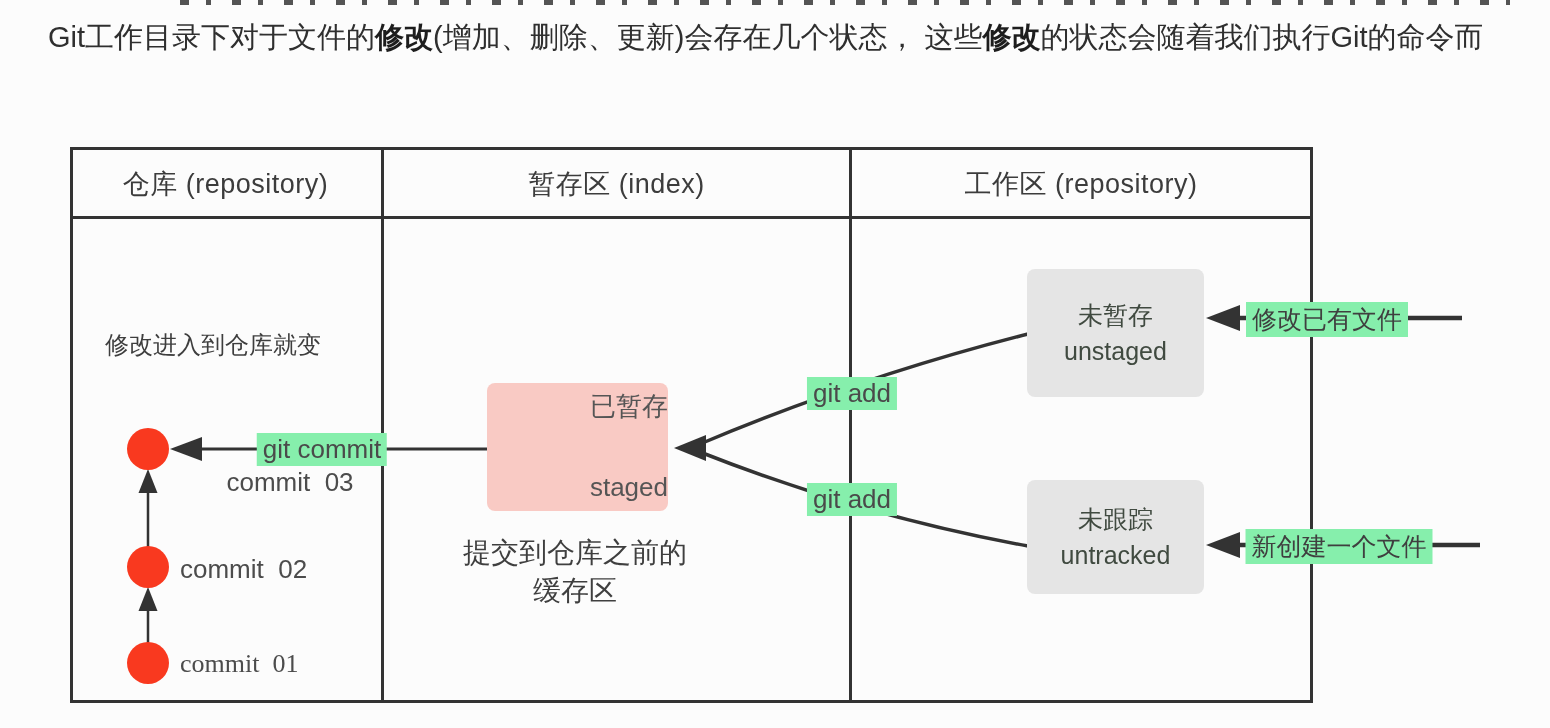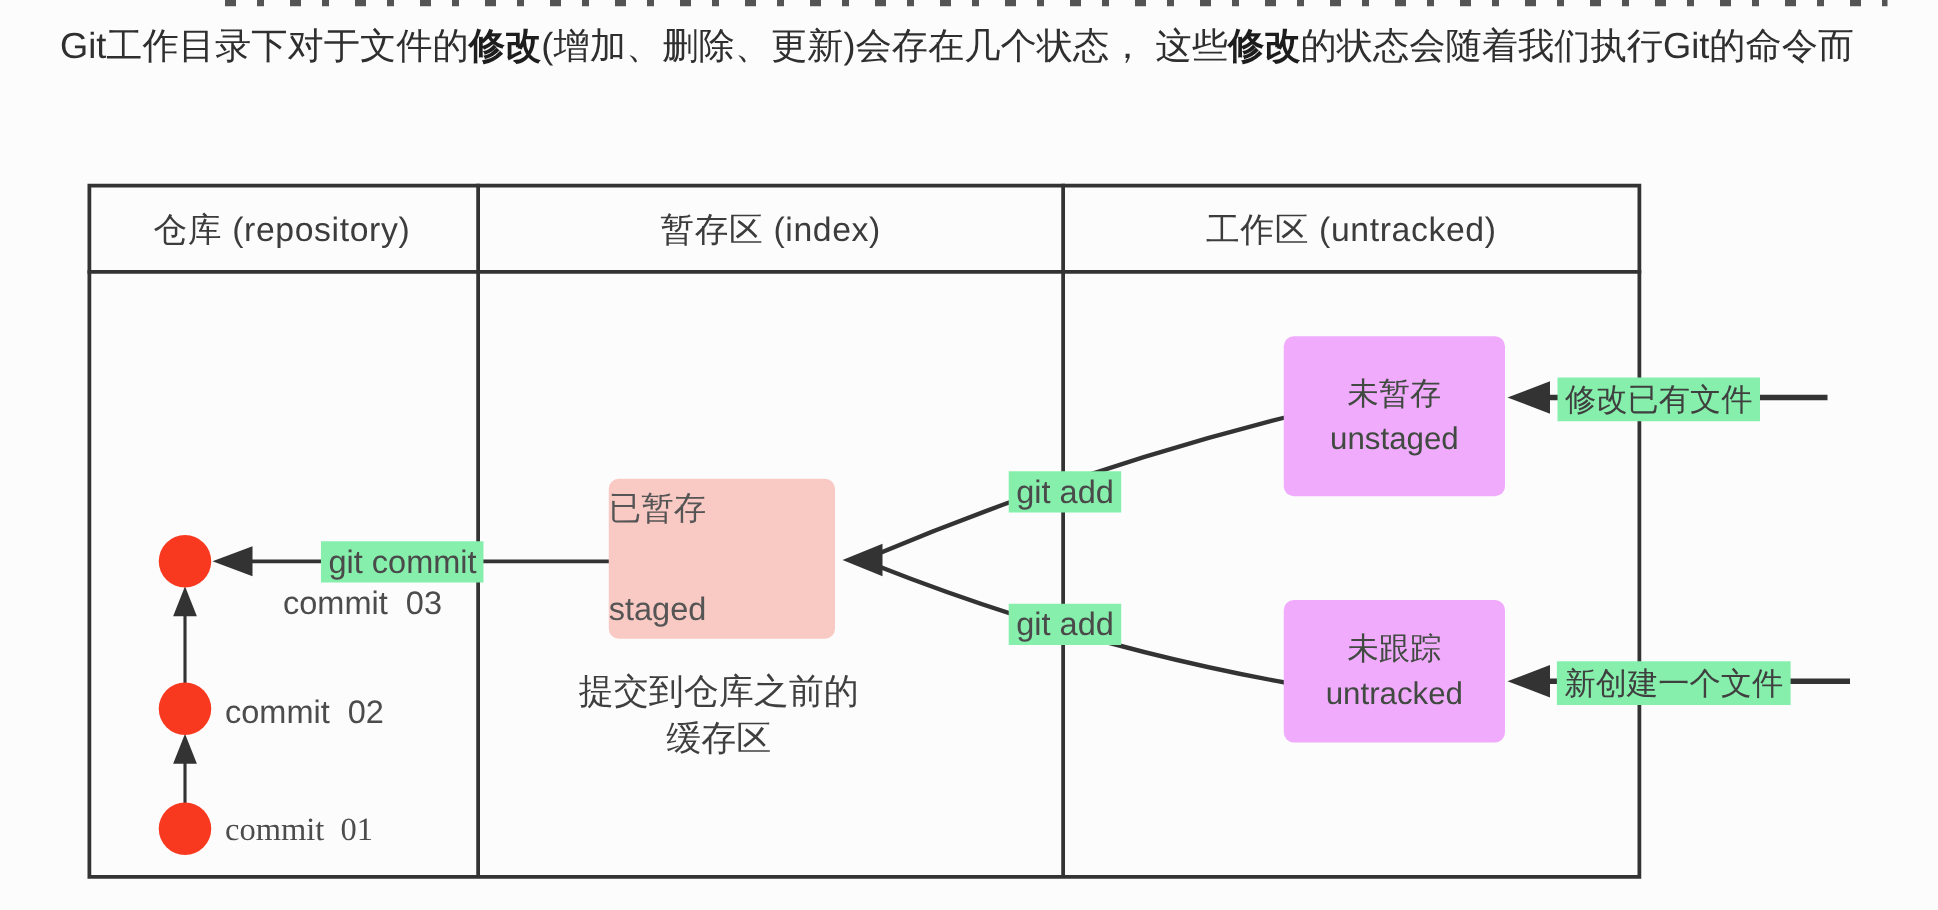--- a/index.html
+++ b/index.html
@@ -36,25 +36,25 @@
     left:80px;top:328px;width:266px;text-align:center;
     font-size:24px;line-height:34px;color:#3e3e3e;
   }
   svg.overlay{position:absolute;left:0;top:0;width:1550px;height:728px;pointer-events:none;}
   .commit-label{
     left:180px;width:220px;font-size:26px;color:#4c4c4c;white-space:pre;
   }
   .cl-03{top:467px;text-align:center;} .cl-02{top:554px;} .cl-01{top:649px;font-family:Liberation Serif, serif;}
   .staged-box{
     left:487px;top:383px;width:181px;height:128px;border-radius:8px;
-    background:#f9cac4;display:flex;flex-direction:column;align-items:flex-start;justify-content:center;
+    background:#f9cac4;display:flex;flex-direction:column;align-items:flex-end;justify-content:center;
     font-size:26px;line-height:37px;color:#555;z-index:3;gap:44px;
   }
   .ws-box{
-    left:1027px;width:177px;border-radius:8px;background:#f0abfc;
+    left:1027px;width:177px;border-radius:8px;background:#e5e5e5;
     display:flex;flex-direction:column;align-items:center;justify-content:center;
     font-size:25px;line-height:36px;color:#404a40;z-index:3;
   }
   .ws-unstaged{top:269px;height:128px;}
   .ws-untracked{top:480px;height:114px;}
   .index-caption{
     left:450px;top:534px;width:250px;text-align:center;
     font-size:28px;color:#3f3f3f;
   }
   .line-label{
@@ -77,23 +77,24 @@
 
 <div>
 
   <div class="abs t-outer z1"></div>
   <div class="abs t-headsep z1"></div>
   <div class="abs t-div1 z1"></div>
   <div class="abs t-div2 z1"></div>
 
   <div class="abs col-header h1">仓库 (repository)</div>
   <div class="abs col-header h2">暂存区 (index)</div>
-  <div class="abs col-header h3">工作区 (untracked)</div>
+  <div class="abs col-header h3">工作区 (repository)</div>
 
   <div class="abs repo-note">
+    <div>修改进入到仓库就变</div>
   </div>
 
   <svg class="overlay" viewBox="0 0 1550 728">
     <g>
       <line x1="198" y1="449" x2="489" y2="449" stroke="#333" stroke-width="3"></line>
       <polygon points="170,449 202,437 202,461" fill="#333"></polygon>
     </g>
     <g>
       <line x1="148" y1="478" x2="148" y2="552" stroke="#333" stroke-width="2.5"></line>
       <polygon points="148,469 138.5,493 157.5,493" fill="#333"></polygon>

